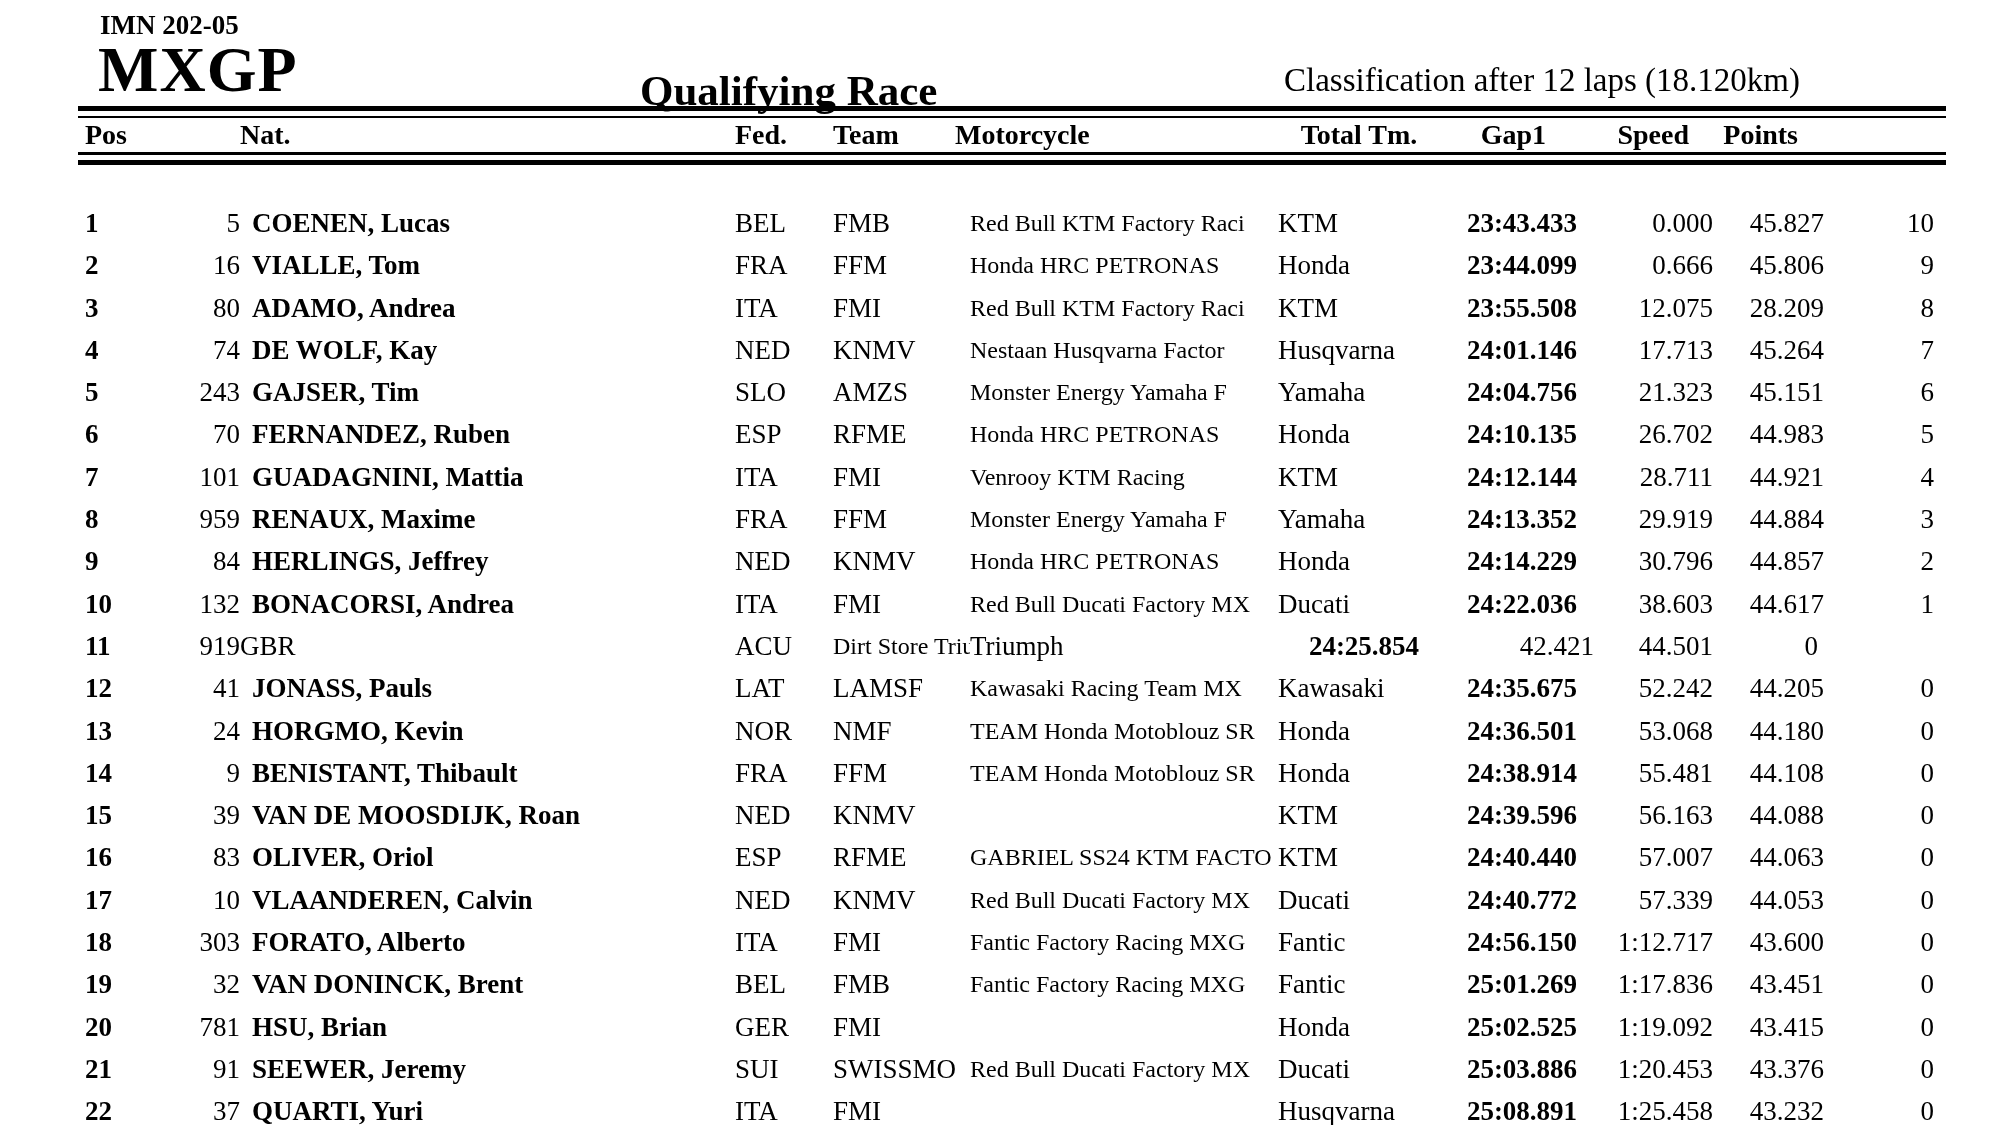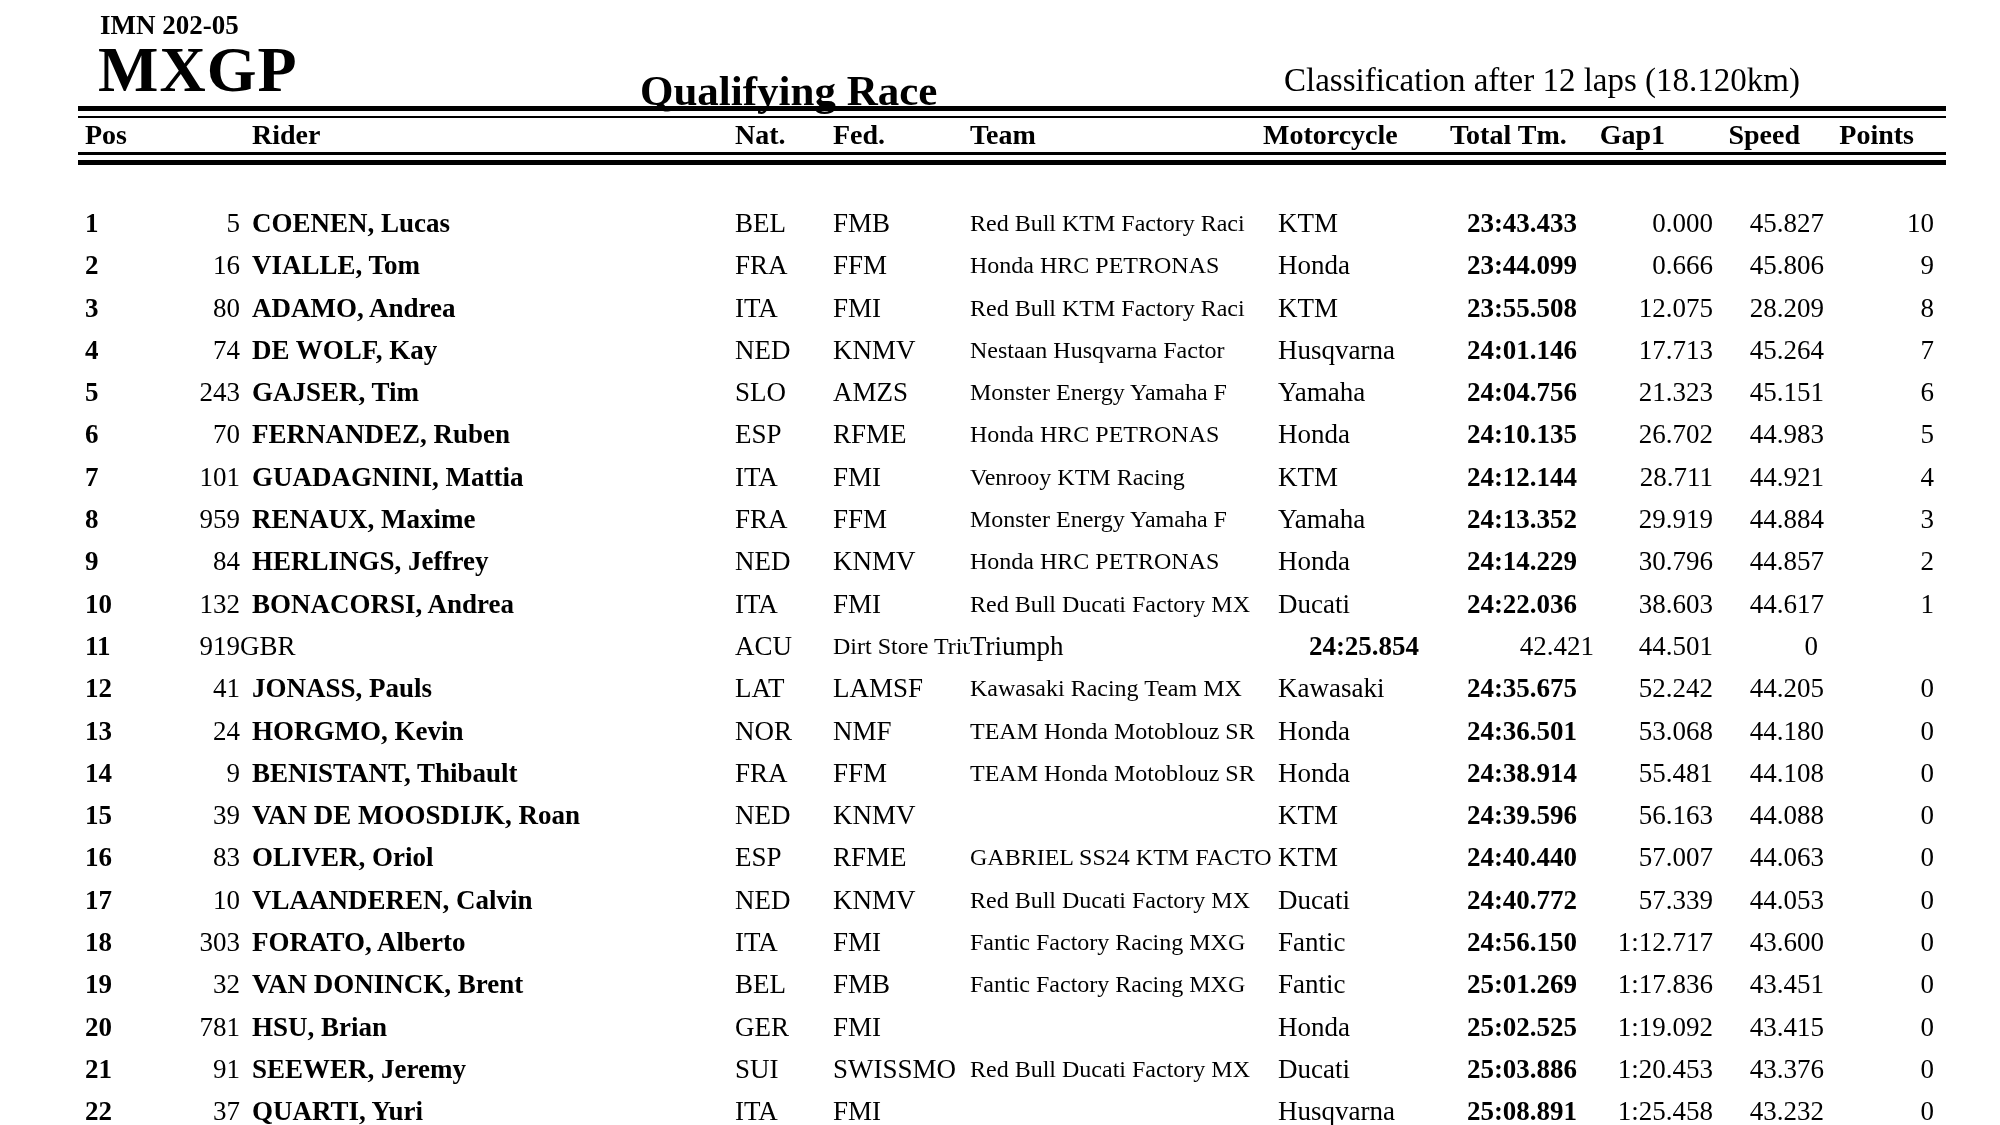--- a/index.html
+++ b/index.html
@@ -52,42 +52,41 @@
   .pos   { padding-left: 7px; font-weight: bold; }
   .num   { text-align: right; }
   .name  { padding-left: 12px; font-weight: bold; overflow: hidden; }
   .team  { font-size: 24px; overflow: hidden; padding-right: 14px; }
   .total { text-align: center; font-weight: bold; }
   .gap, .speed, .points { text-align: right; }
   .points { padding-right: 6px; }
   
   .th-rider { padding-left: 12px; }
   .th-bike  { margin-left: -15px; }
-  .th-total { text-align: left; padding-right: 30px; }
+  .th-total { text-align: center; padding-right: 30px; margin-left: 20px; }
   .th-gap   { text-align: right; padding-right: 48px; }
   .th-speed { text-align: right; padding-right: 24px; }
   .th-points{ text-align: right; padding-right: 26px; }
 </style>
 </head>
 <body>
 
 <div class="page">
 
   <div class="doc-code">IMN 202-05</div>
   <div class="series-title">MXGP</div>
   <div class="race-title">Qualifying Race</div>
   <div class="classification">Classification after 12 laps (18.120km)</div>
 
   <div class="rule rule-a1"></div>
   <div class="rule rule-a2"></div>
 
   <div class="thead grid">
     <div class="c" style="padding-left:7px;">Pos</div>
     <div class="c"></div>
-    <div class="c th-rider">Rider</div>
     <div class="c">Nat.</div>
     <div class="c">Fed.</div>
     <div class="c">Team</div>
     <div class="c th-bike">Motorcycle</div>
     <div class="c th-total">Total Tm.</div>
     <div class="c th-gap">Gap1</div>
     <div class="c th-speed">Speed</div>
     <div class="c th-points">Points</div>
   </div>
 

